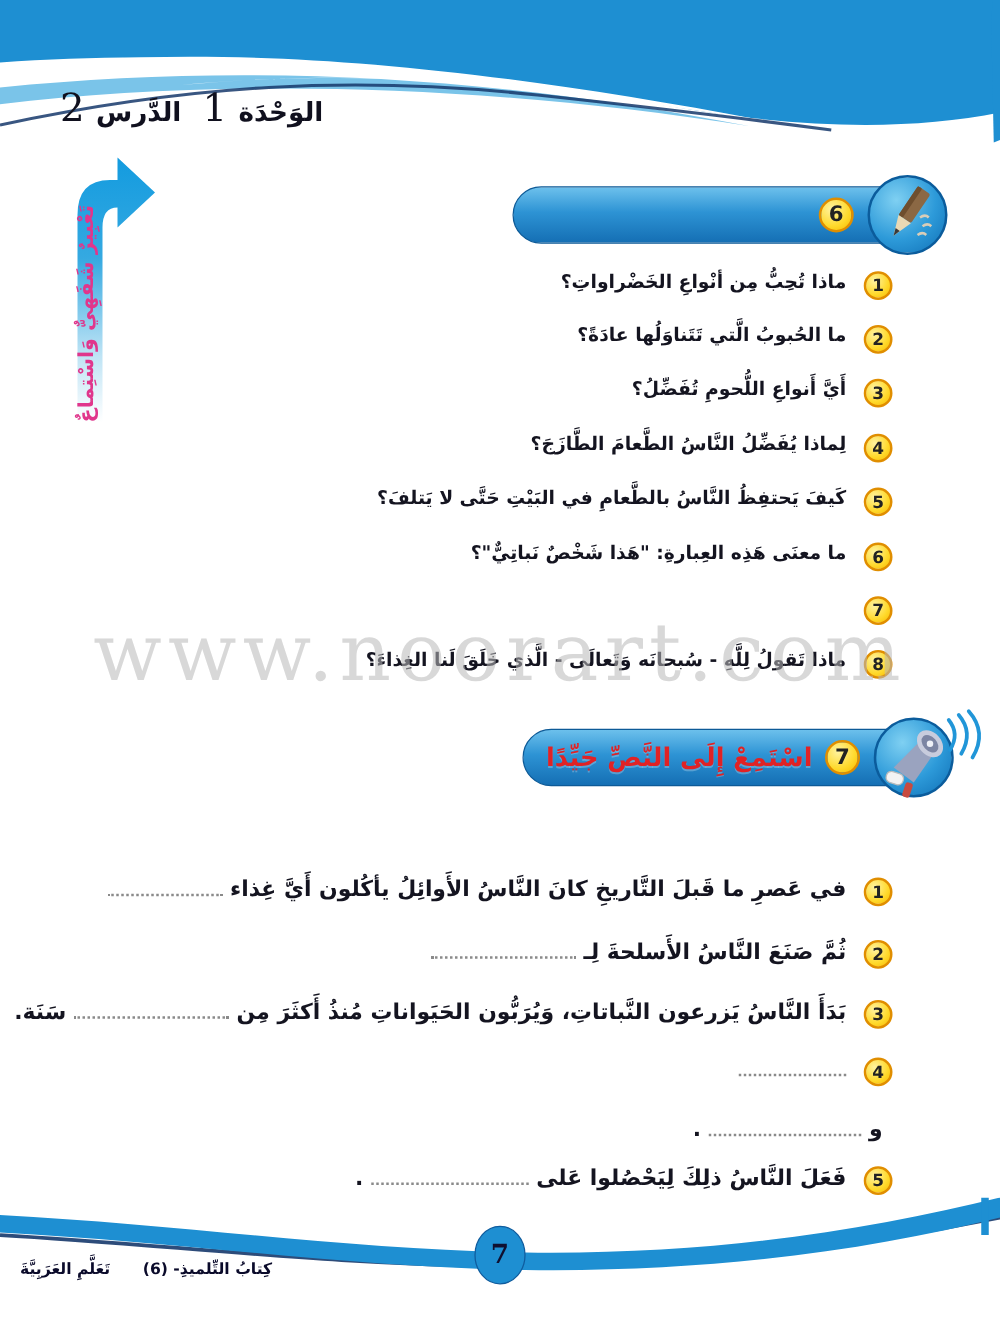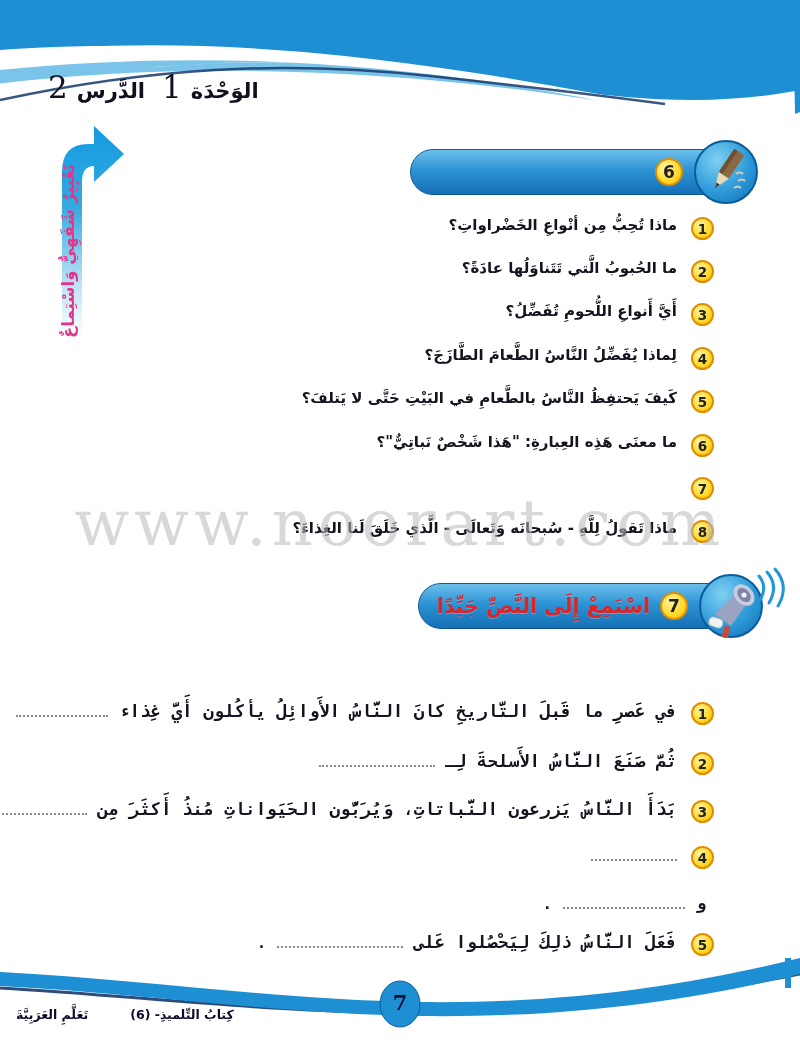--- a/index.html
+++ b/index.html
@@ -33,32 +33,32 @@
   .sec-title{direction:rtl;color:#e02225;font-size:20.5px;font-weight:bold;margin-right:10px;
              white-space:nowrap;text-shadow:0 1px 0 rgba(255,255,255,.25);}
 
   
   .q-row{right:86px;direction:rtl;display:flex;align-items:flex-start;gap:14px;white-space:nowrap;}
   .badge{width:23px;height:23px;border-radius:50%;flex:0 0 auto;margin-top:1px;
          background:radial-gradient(circle at 35% 30%,#fff3a0,#ffd92b 60%,#f5b800);
          border:2px solid #e08e00;box-sizing:border-box;display:flex;align-items:center;
          justify-content:center;font-size:13.5px;font-weight:bold;color:#222;}
   .q-text{font-size:15px;font-weight:bold;color:#141420;line-height:1.25;}
-  .item-text{font-size:17.5px;font-weight:bold;color:#141420;line-height:1.3;font-family:Liberation Mono, monospace;}
+  .item-text{font-size:17.5px;font-weight:bold;color:#141420;line-height:1.3;}
   .blank{display:inline-block;height:14px;border-bottom:2px dotted #8a8a8a;vertical-align:baseline;}
 
   .subtitle{right:138px;top:659px;direction:rtl;color:#e0368c;font-size:19px;font-weight:bold;}
 
   .watermark{left:0;top:486px;width:800px;text-align:center;font-family:"DejaVu Serif",serif;
              font-size:64px;letter-spacing:5px;color:#b9b9b9;opacity:.55;z-index:5;
              pointer-events:none;white-space:nowrap;}
 
   .page-num{left:386px;top:990px;width:28px;text-align:center;font-family:"DejaVu Serif",serif;
             font-size:21px;font-weight:bold;color:#101030;z-index:3;}
-  .footer-text{left:16px;top:1007px;display:flex;gap:42px;font-size:12.5px;font-weight:bold;
+  .footer-text{left:16px;top:1007px;display:flex;gap:26px;font-size:12.5px;font-weight:bold;
                color:#0a0a2a;direction:ltr;}
   .footer-text span{direction:rtl;}
 </style>
 </head>
 <body>
 
 <div class="page">
 
   <svg class="abs" style="left:0;top:0;" width="800" height="118" viewBox="0 0 800 118">
     <path d="M0,0 H800 V90 C730,104 648,103 555,88 C420,66 290,50 175,47 C110,45 55,46 0,50 Z" fill="#1e8fd2"></path>

